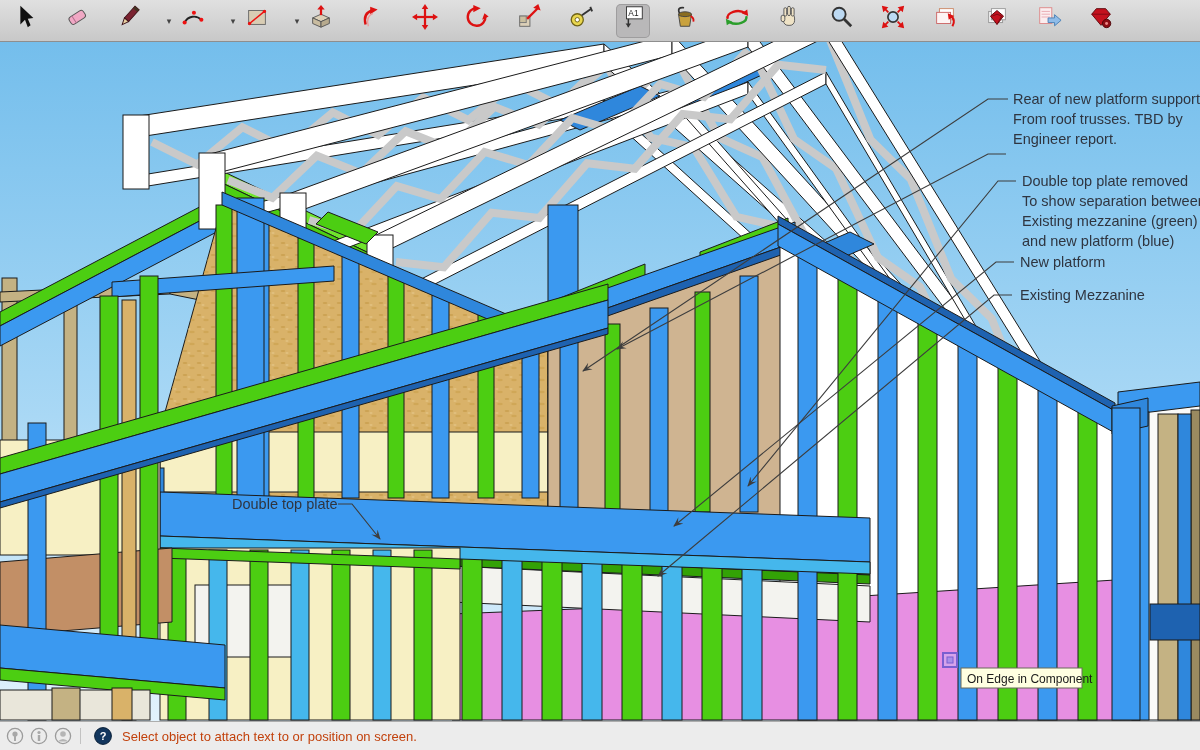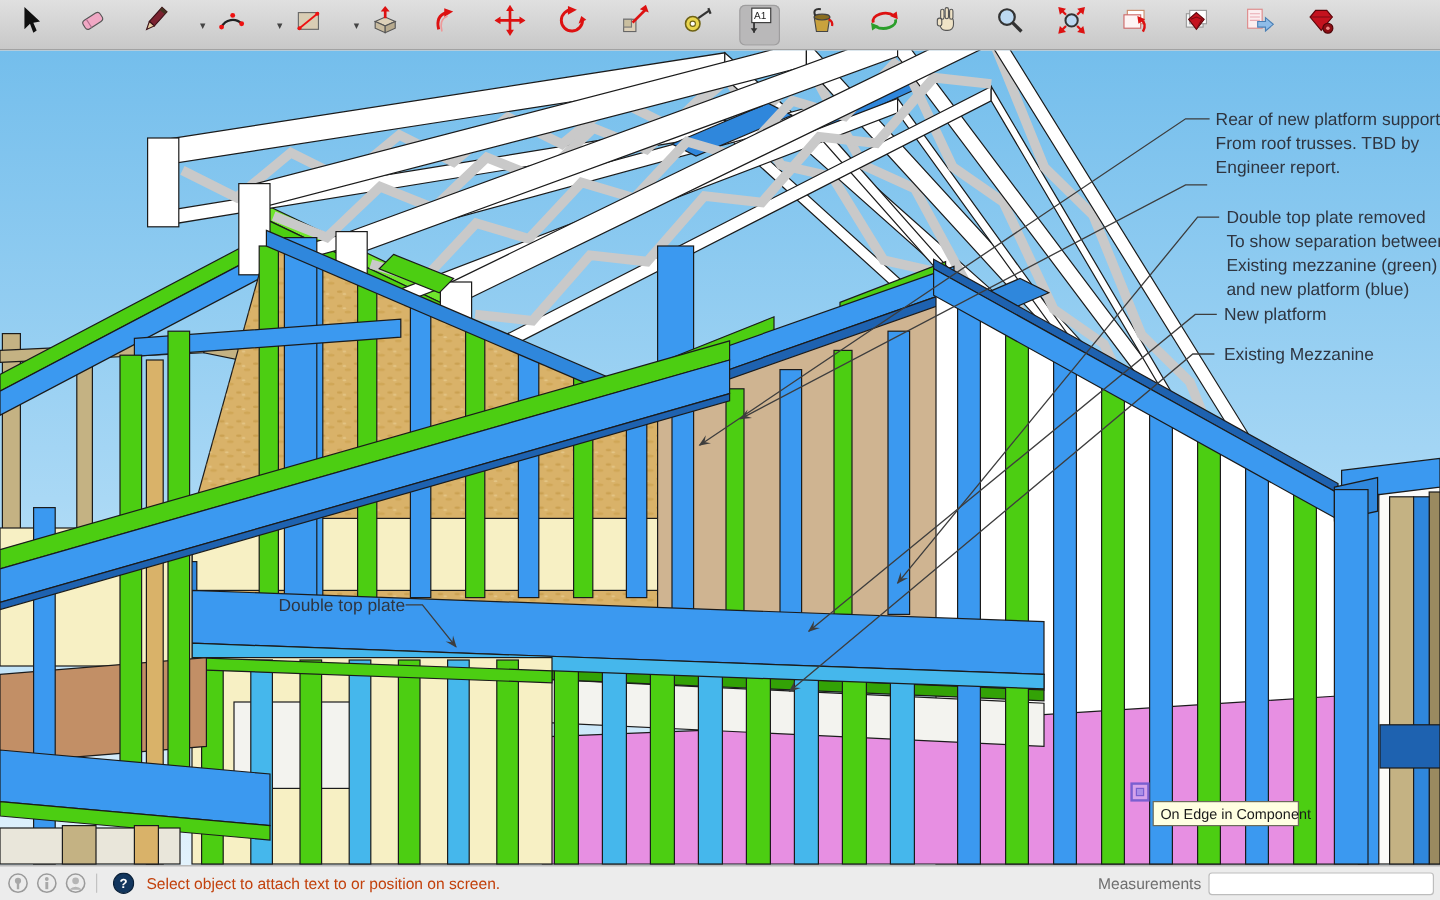--- a/index.html
+++ b/index.html
@@ -414,18 +414,14 @@
         <circle cx="9" cy="9" r="7.6" fill="none" stroke="#9B9B9B" stroke-width="1.3"></circle>
         <circle cx="9" cy="7" r="2.8" fill="#B5B5B5"></circle>
         <path d="M3.5,14.5 Q9,9.5 14.5,14.5" fill="#B5B5B5"></path>
       </svg>
     <span class="sb-divider"></span>
     <svg class="sb-icon" viewBox="0 0 18 18">
         <circle cx="9" cy="9" r="8.4" fill="#12365E" stroke="#0a2038"></circle>
         <text x="9" y="13" text-anchor="middle" font-size="11" font-weight="bold" fill="#fff" font-family="Liberation Sans,sans-serif">?</text>
       </svg>
     <span id="sb-message">Select object to attach text to or position on screen.</span>
-    <span id="sb-right">
-      <span id="measure-label">Measurements</span>
-      <input id="measure-input" value="" style="">
-    </span>
   </div>
 </div>
 
 </body></html>

